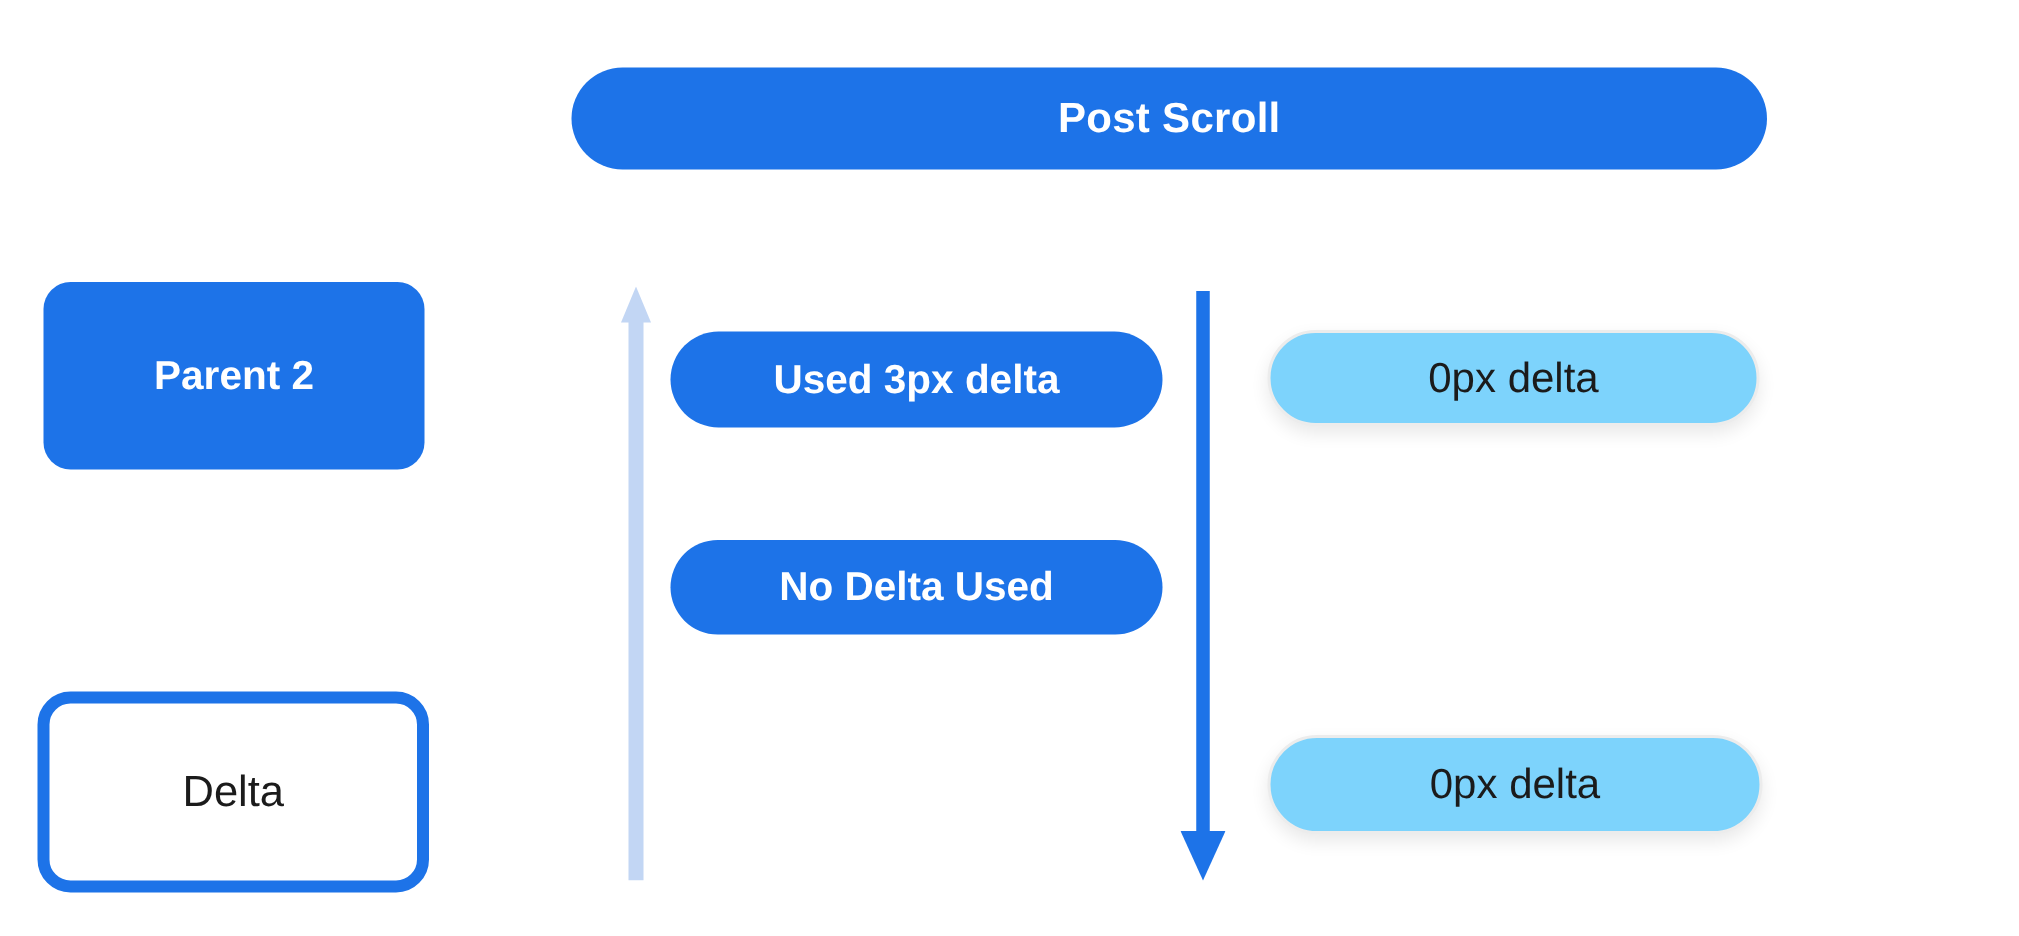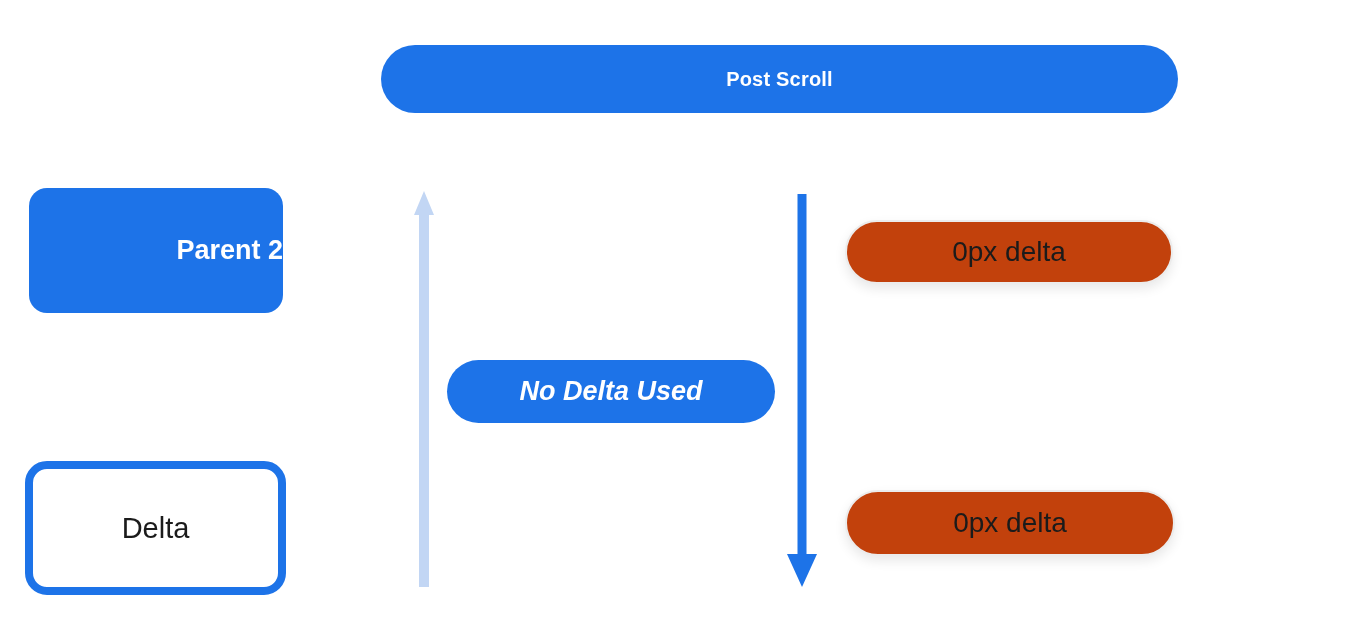--- a/index.html
+++ b/index.html
@@ -16,29 +16,29 @@
     overflow: hidden;
   }
   .abs { position: absolute; box-sizing: border-box; }
 
   
   .header-pill {
     left: 381px; top: 45px; width: 797px; height: 68px;
     background: #1d73e8;
     border-radius: 34px;
     display: flex; align-items: center; justify-content: center;
-    color: #ffffff; font-weight: bold; font-size: 20px;
+    color: #ffffff; font-weight: bold; font-size: 28px;
     letter-spacing: 0.2px;
   }
 
   
   .node-box {
     background: #1d73e8;
     border-radius: 18px;
-    display: flex; align-items: center; justify-content: flex-end;
+    display: flex; align-items: center; justify-content: center;
     color: #ffffff; font-weight: bold; font-size: 27px;
   }
   .node-parent2 { left: 29px; top: 188px; width: 254px; height: 125px; }
   .node-parent1 { left: 29px; top: 326px; width: 254px; height: 129px; }
   .node-child {
     left: 25px; top: 461px; width: 261px; height: 134px;
     background: #ffffff;
     border: 8px solid #1d73e8;
     border-radius: 22px;
     display: flex; align-items: center; justify-content: center;
@@ -46,25 +46,25 @@
   }
 
   
   .delta-pill-blue {
     background: #1d73e8;
     border-radius: 32px;
     display: flex; align-items: center; justify-content: center;
     color: #ffffff; font-weight: bold; font-size: 27px;
   }
   .pill-used { left: 447px; top: 221px; width: 328px; height: 64px; }
-  .pill-nodelta { left: 447px; top: 360px; width: 328px; height: 63px; font-style: italic; }
+  .pill-nodelta { left: 447px; top: 360px; width: 328px; height: 63px; }
 
   
   .delta-pill-white {
-    background: #c2410c;
+    background: #7dd3fc;
     border: 2px solid #ececec;
     border-radius: 33px;
     box-shadow: 0 5px 12px rgba(0,0,0,0.09);
     display: flex; align-items: center; justify-content: center;
     color: #1b1b1b; font-weight: 500; font-size: 28px;
   }
   .pill-0px-top { left: 845px; top: 220px; width: 328px; height: 64px; }
   .pill-0px-bottom { left: 845px; top: 490px; width: 330px; height: 66px; }
 
   
@@ -90,20 +90,23 @@
   <svg class="abs arrow-up-svg" width="28" height="396" viewBox="0 0 28 396" aria-hidden="true">
     <rect x="9" y="18" width="10" height="378" fill="#c2d6f4"></rect>
     <polygon points="14,0 4,24 24,24" fill="#c2d6f4"></polygon>
   </svg>
 
   <svg class="abs arrow-down-svg" width="30" height="394" viewBox="0 0 30 394" aria-hidden="true">
     <rect x="10.5" y="0" width="9" height="366" fill="#1d73e8"></rect>
     <polygon points="0,360 30,360 15,393" fill="#1d73e8"></polygon>
   </svg>
 
+  <div class="abs delta-pill-blue pill-used">
+    <span>Used 3px delta</span>
+  </div>
   <div class="abs delta-pill-blue pill-nodelta">
     <span>No Delta Used</span>
   </div>
 
   <div class="abs delta-pill-white pill-0px-top">
     <span>0px delta</span>
   </div>
   <div class="abs delta-pill-white pill-0px-bottom">
     <span>0px delta</span>
   </div>

